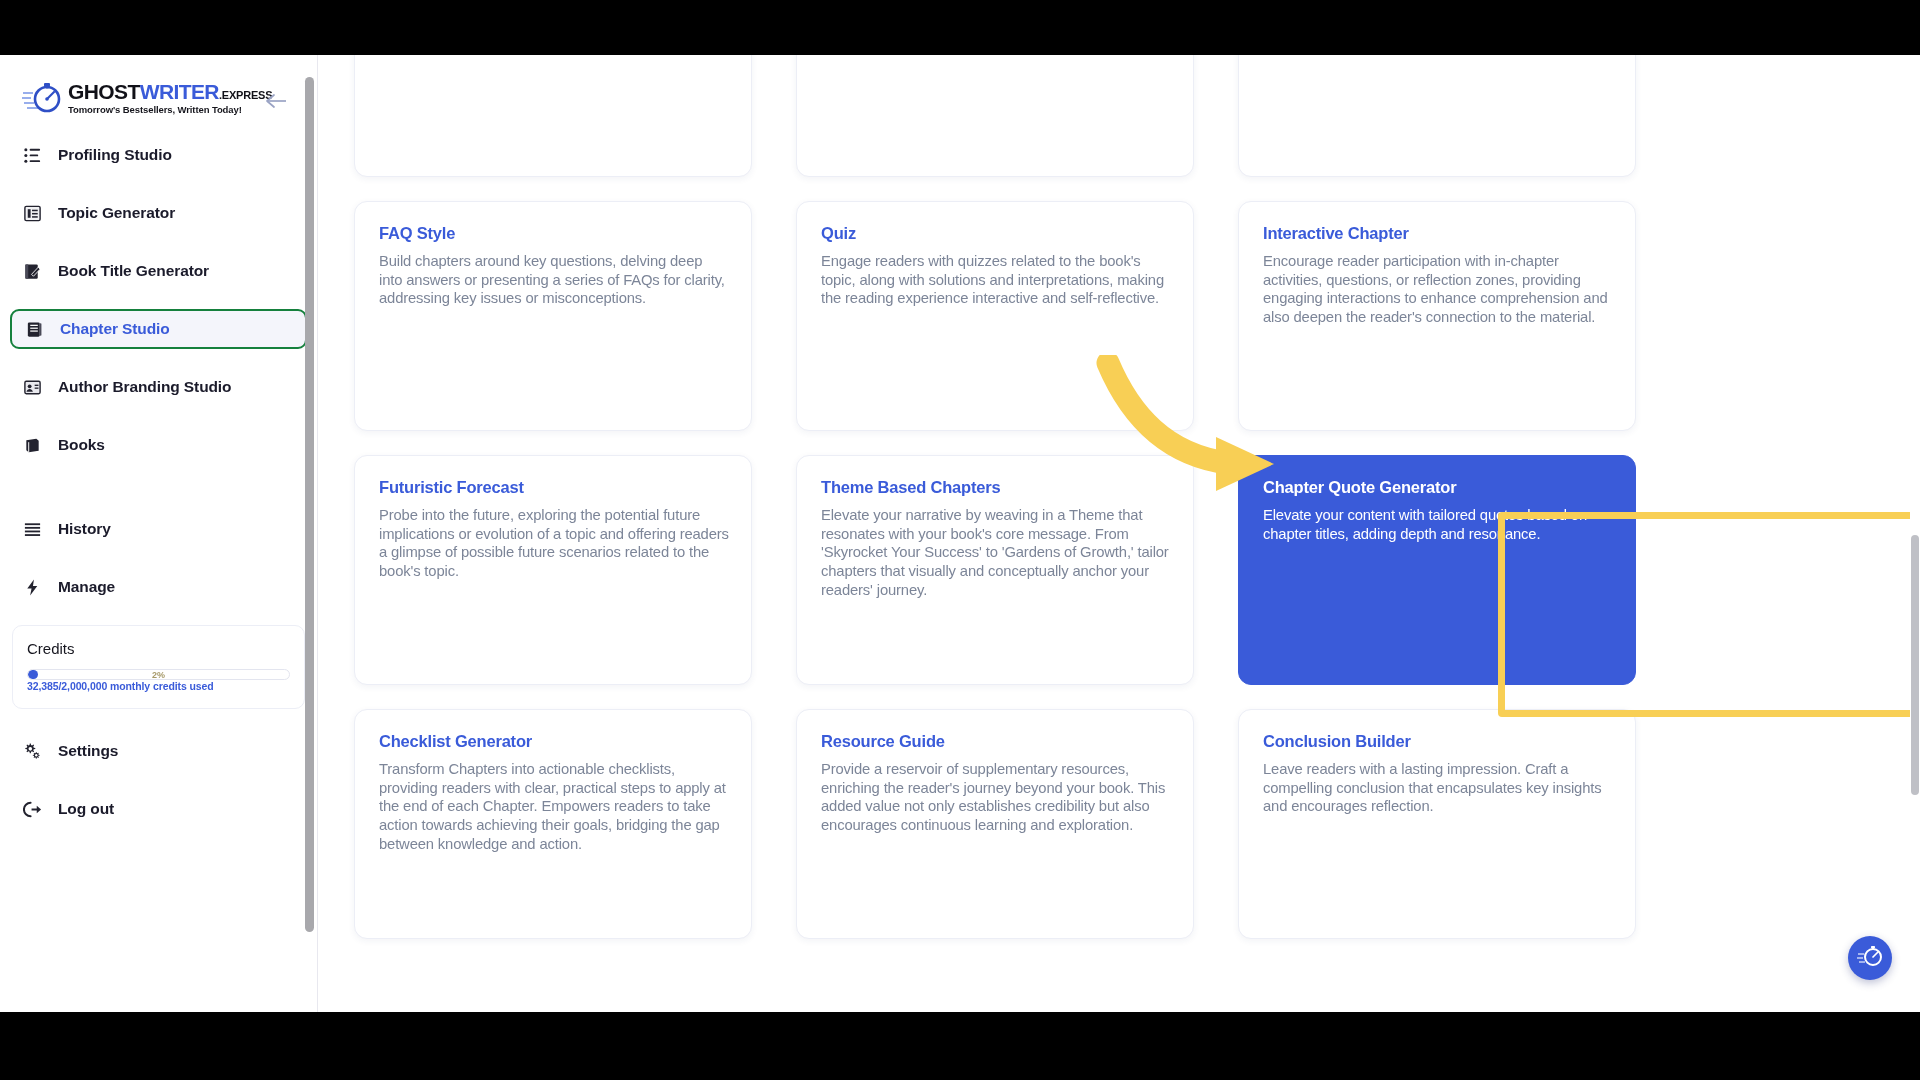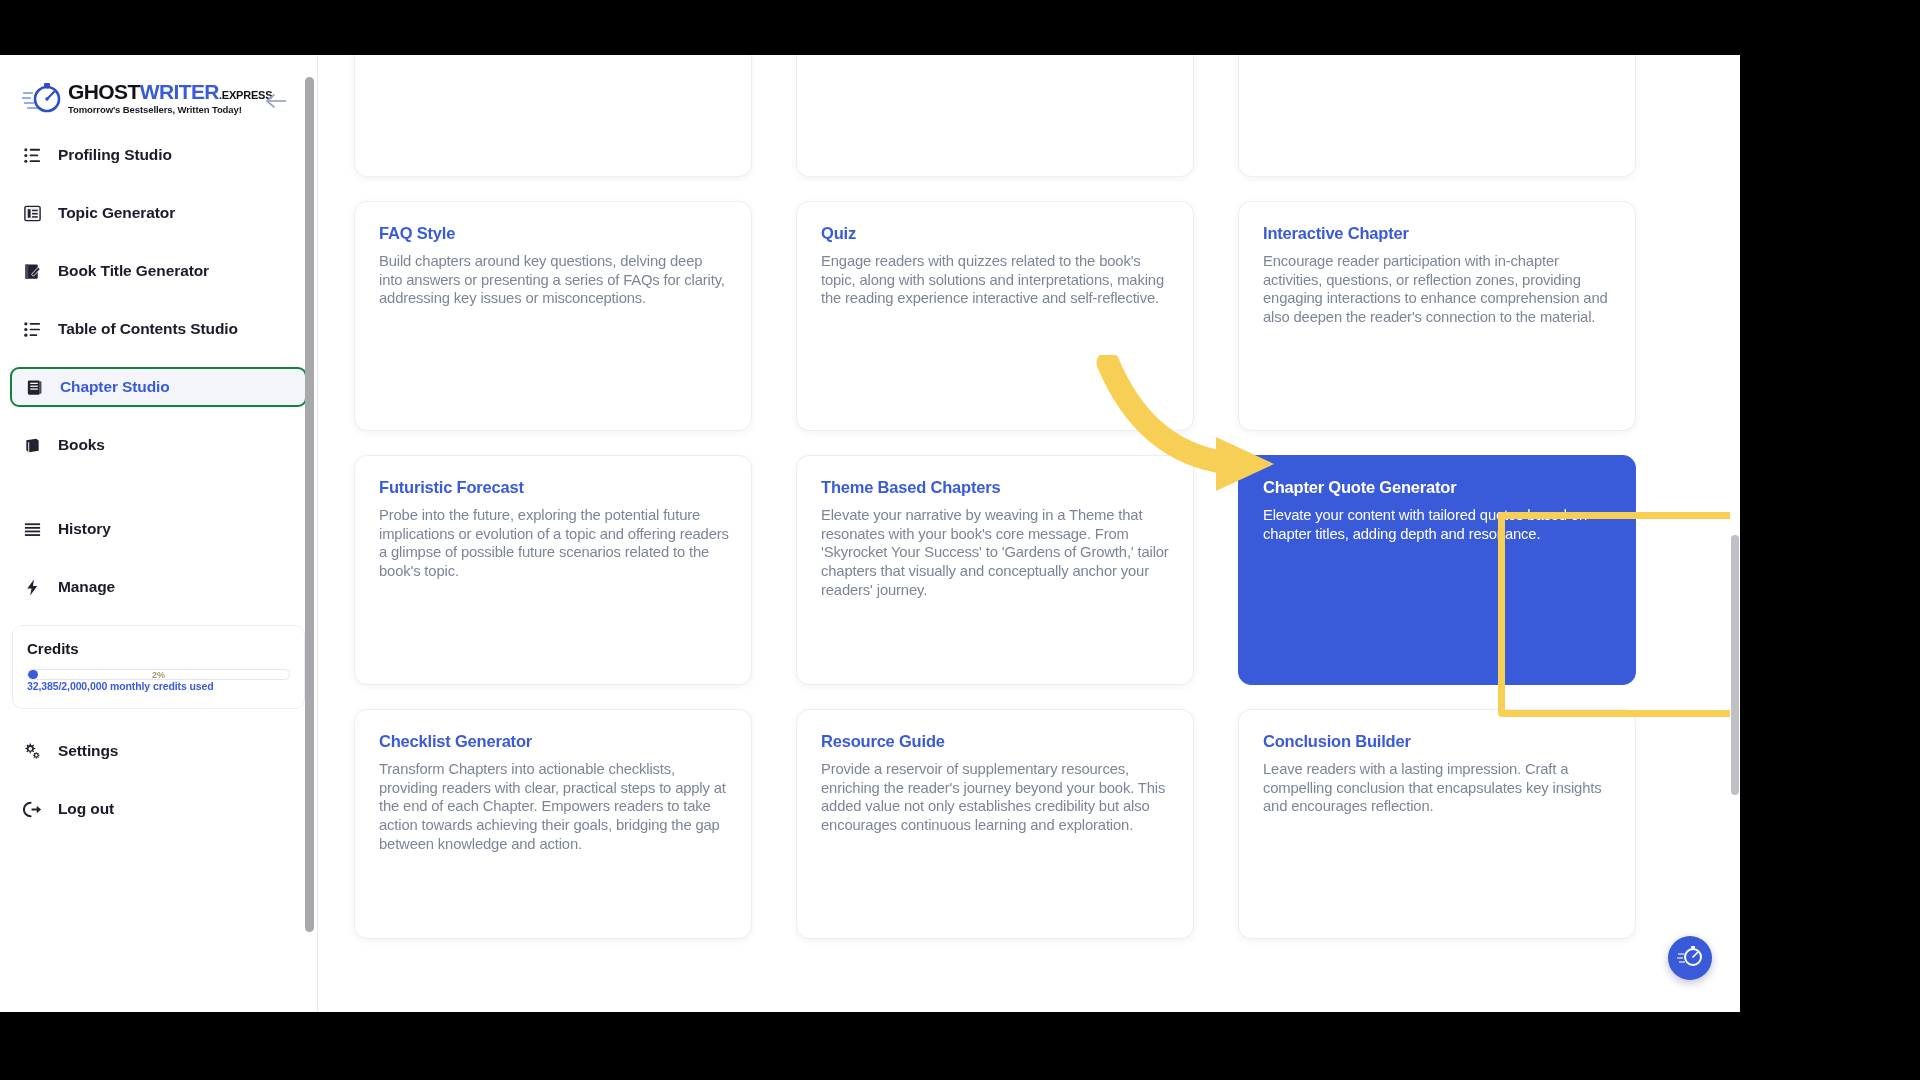--- a/index.html
+++ b/index.html
@@ -5,21 +5,21 @@
   * { box-sizing: border-box; margin: 0; padding: 0; }
   html, body {
     width: 1920px; height: 1080px;
     background: #000;
     font-family: "Liberation Sans", sans-serif;
     overflow: hidden;
   }
   #viewport {
     position: absolute;
     left: 0; top: 55px;
-    width: 1740px; height: 957px;
+    width: 1920px; height: 957px;
     background: #ffffff;
     display: flex;
     overflow: hidden;
   }
 
   
   #sidebar {
     position: relative;
     width: 318px;
     height: 957px;
@@ -68,21 +68,21 @@
   .nav-item.active .ic svg { fill: #2b2b38; }
 
   .nav-gap { height: 26px; }
 
   .credits-box {
     margin: 4px 12px 0 12px;
     border: 1px solid #eceef6;
     border-radius: 10px;
     padding: 14px 14px 16px 14px;
   }
-  .credits-title { font-size: 15px; font-weight: 700; color: #16161f; margin-bottom: 12px; }
+  .credits-title { font-size: 15px; font-weight: 400; color: #16161f; margin-bottom: 12px; }
   .credits-bar {
     position: relative; height: 11px; border-radius: 6px;
     background: #ffffff; border: 1px solid #e3e5ef; overflow: hidden;
   }
   .credits-fill {
     position: absolute; left: 0; top: 0; bottom: 0;
     width: 5%; background: #3a5bd9; border-radius: 6px;
   }
   .credits-pct {
     position: absolute; left: 0; right: 0; top: -1px;
@@ -249,48 +249,47 @@
         <span class="ic">
           <svg width="19" height="19" viewBox="0 0 20 20">
             <rect x="2.5" y="2.5" width="13" height="15" rx="1.3" fill="#23232f"></rect>
             <rect x="2.5" y="2.5" width="3" height="15" fill="#4a4a58"></rect>
             <path d="M9 13 L16 5.5 L18 7.5 L11 15 Z" fill="#23232f" stroke="#fff" stroke-width="0.9"></path>
           </svg>
         </span>
         <span>Book Title Generator</span>
       </div>
 
-      <div class="nav-item">
-        <span class="ic">
-          <svg width="19" height="19" viewBox="0 0 20 20" fill="#23232f">
-            <circle cx="3" cy="4" r="1.7"></circle>
-              <rect x="7" y="3.1" width="11" height="1.8" rx="0.9"></rect>
-            <circle cx="3" cy="10" r="1.7"></circle>
-              <rect x="7" y="9.1" width="11" height="1.8" rx="0.9"></rect>
-            <circle cx="3" cy="16" r="1.7"></circle>
-              <rect x="7" y="15.1" width="8" height="1.8" rx="0.9"></rect>
-          </svg>
-        </span>
-        <span>Table of Contents Studio</span>
-      </div>
 
       <div class="nav-item active">
         <span class="ic">
           <svg width="19" height="19" viewBox="0 0 20 20">
             <rect x="3" y="2.5" width="12.5" height="15" rx="1.4" fill="#23232f"></rect>
             <rect x="5.5" y="5" width="8" height="1.3" fill="#fff"></rect>
             <rect x="5.5" y="8" width="8" height="1.3" fill="#fff"></rect>
             <rect x="5.5" y="11" width="8" height="1.3" fill="#fff"></rect>
             <rect x="15.5" y="3.5" width="1.8" height="13" rx="0.8" fill="#4a4a58"></rect>
           </svg>
         </span>
         <span>Chapter Studio</span>
       </div>
 
 
+      <div class="nav-item">
+        <span class="ic">
+          <svg width="19" height="19" viewBox="0 0 20 20">
+            <rect x="2" y="3.5" width="16" height="13" rx="1.4" fill="#e9e9ee" stroke="#23232f" stroke-width="1.5"></rect>
+            <circle cx="7" cy="8.8" r="2" fill="#23232f"></circle>
+            <path d="M3.6 14.5c0.6-2.2 2-3 3.4-3s2.8 0.8 3.4 3z" fill="#23232f"></path>
+            <rect x="12.3" y="7" width="4" height="1.4" fill="#23232f"></rect>
+            <rect x="12.3" y="10" width="4" height="1.4" fill="#23232f"></rect>
+          </svg>
+        </span>
+        <span>Author Branding Studio</span>
+      </div>
 
       <div class="nav-item">
         <span class="ic">
           <svg width="19" height="19" viewBox="0 0 20 20">
             <path d="M3.5 4.5 L14 3 L16.5 5 L16.5 15.5 L6 17 L3.5 15 Z" fill="#23232f"></path>
             <path d="M6 6.5 L6 17" stroke="#fff" stroke-width="1"></path>
           </svg>
         </span>
         <span>Books</span>
       </div>

